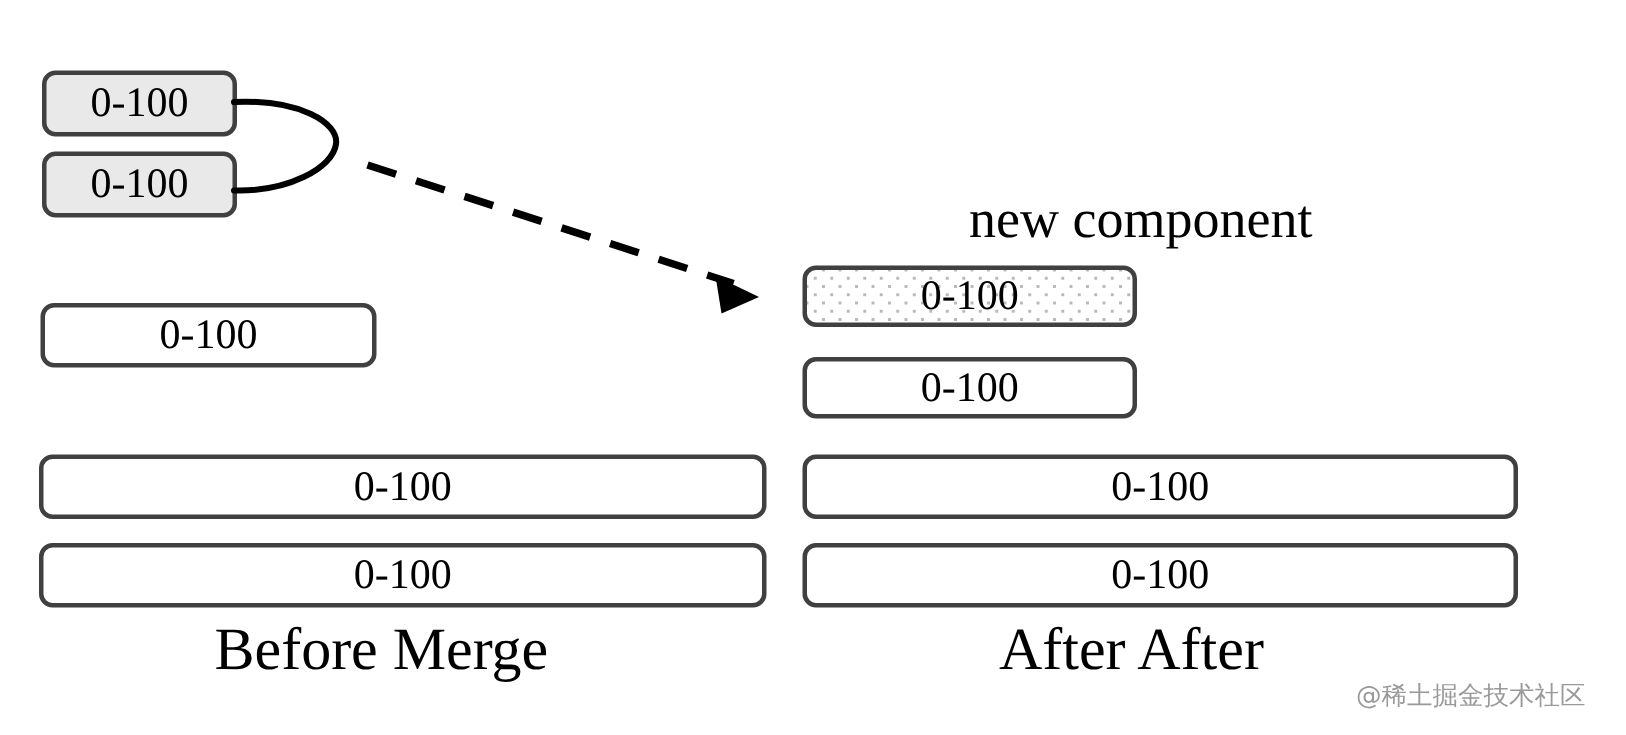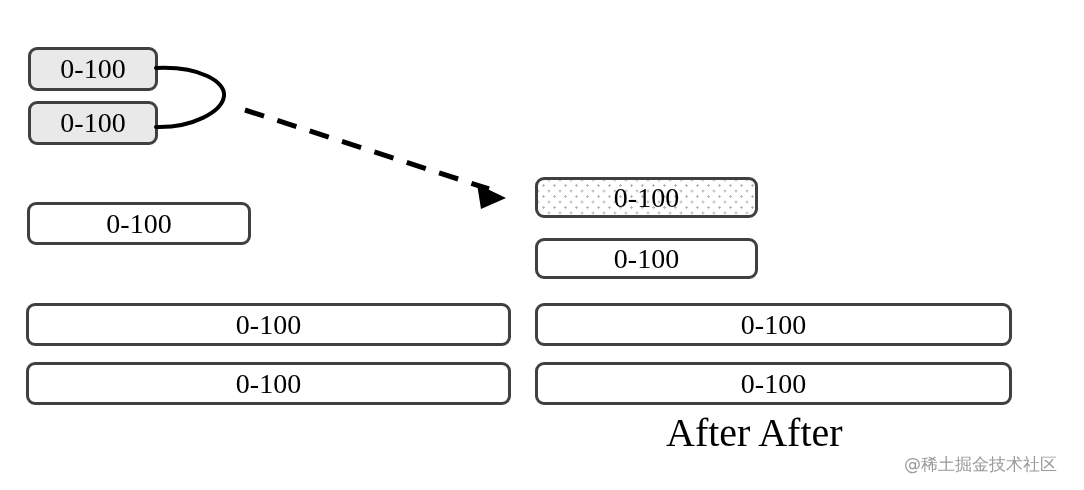--- a/index.html
+++ b/index.html
@@ -76,20 +76,21 @@
     height: 490px;
     pointer-events: none;
   }
 </style>
 </head>
 <body>
 
 <div id="canvas">
 
 
+  <div class="caption mid" style="left:646px; top:128px;">new component</div>
 
   <div class="box gray" style="left:28px; top:47px; width:130px; height:44px;">
     <span class="box-label">0-100</span>
   </div>
 
   <div class="box gray" style="left:28px; top:101px; width:130px; height:44px;">
     <span class="box-label">0-100</span>
   </div>
 
   <div class="box" style="left:27px; top:202px; width:224px; height:43px;">
@@ -121,18 +122,19 @@
   </div>
 
   <svg class="overlay" viewBox="0 0 1084 490">
 
     <path d="M 156 68 C 200 66, 226 82, 224 96 C 222 112, 192 128, 156 127" fill="none" stroke="#000000" stroke-width="4" stroke-linecap="round"></path>
 
     <line x1="245" y1="110" x2="489" y2="189" stroke="#000000" stroke-width="5" stroke-dasharray="20,14" stroke-linecap="butt"></line>
     <polygon points="506,198 477,184 481,209" fill="#000000"></polygon>
   </svg>
 
+  <div class="caption big" style="left:143px; top:413px;">Before Merge</div>
 
   <div class="caption big" style="left:666px; top:413px;">After After</div>
 
   <div class="watermark" style="left:904px; top:456px;">@稀土掘金技术社区</div>
 
 </div>
 
 </body></html>

